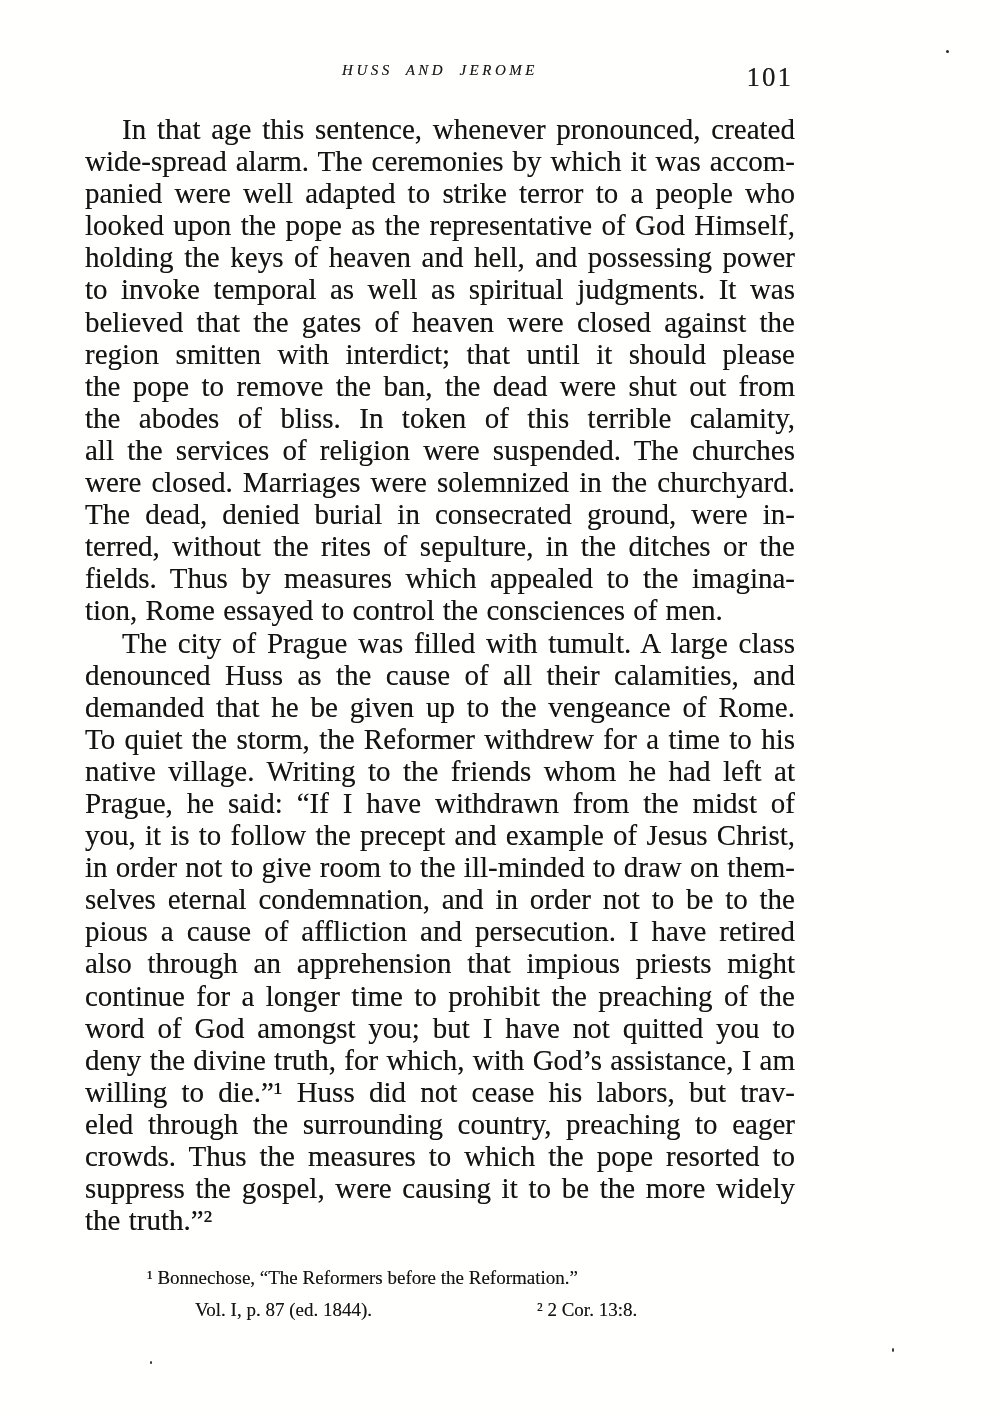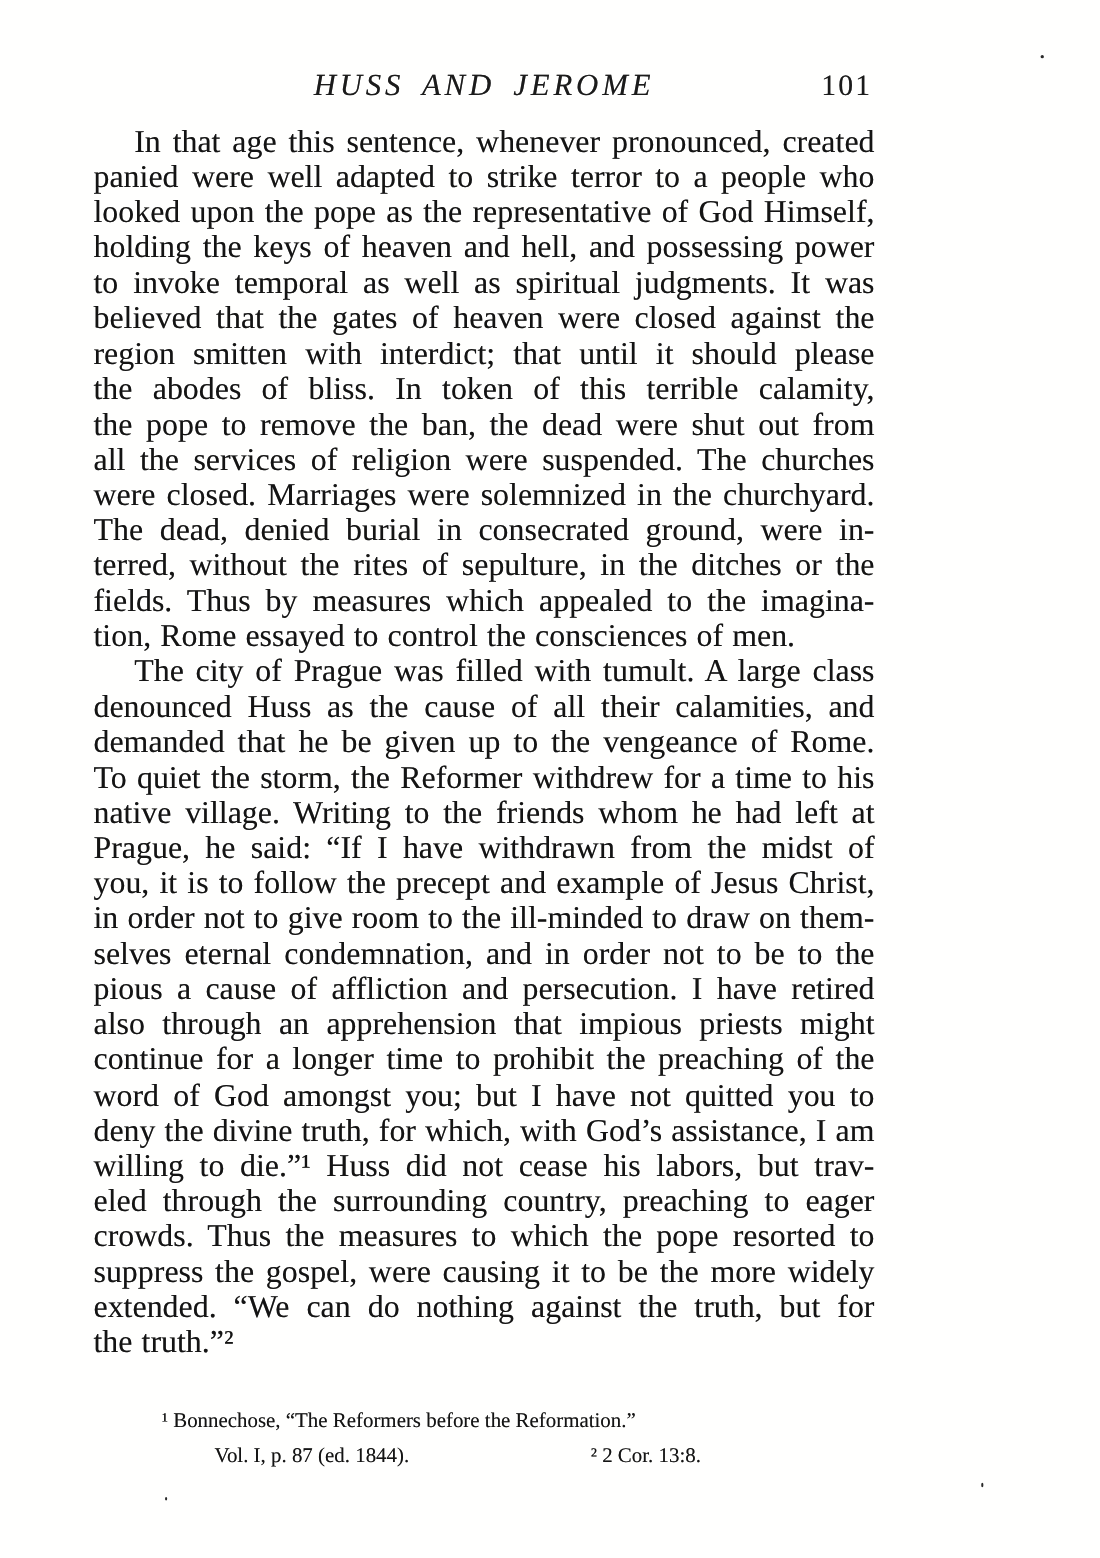--- a/index.html
+++ b/index.html
@@ -17,21 +17,21 @@
   }
   
   .running-head {
     position: absolute;
     left: 85px; top: 62px; width: 710px; height: 30px;
   }
   .head-title {
     position: absolute; left: 0; right: 0;
     text-align: center;
     font-style: italic;
-    font-size: 28px;
+    font-size: 15px;
     letter-spacing: 3.5px;
     word-spacing: 6px;
     color: #1b1b1b;
     text-shadow: 0 0 0.6px rgba(20,20,20,0.55);
   }
   .page-num {
     position: absolute; right: 2px; top: 0;
     font-size: 27px;
     letter-spacing: 2px;
     color: #1b1b1b;
@@ -57,21 +57,21 @@
   .line.first { text-indent: 37px; }
   .line.plast { text-align-last: left; }
   
   .footnotes {
     position: absolute;
     left: 85px; top: 1262px; width: 710px;
     font-size: 19px;
     line-height: 31.5px;
     text-shadow: 0 0 0.5px rgba(20,20,20,0.5);
   }
-  .fn1 { padding-left: 62px; margin-top: 14px; }
+  .fn1 { padding-left: 62px; }
   .fn2 { position: relative; padding-left: 110px; }
   .fn2-right { position: absolute; left: 452px; top: 0; }
   
   .speck {
     position: absolute;
     background: #2a2a2a;
     border-radius: 50%;
   }
 </style>
 </head>
@@ -79,28 +79,29 @@
 
 <div class="page">
 
   <div class="running-head">
     <div class="head-title">HUSS AND JEROME</div>
     <div class="page-num">101</div>
   </div>
 
   <div class="body-text">
     <div class="line first">In that age this sentence, whenever pronounced, created</div>
+    <div class="line">wide-spread alarm.  The ceremonies by which it was accom-</div>
     <div class="line">panied were well adapted to strike terror to a people who</div>
     <div class="line">looked upon the pope as the representative of God Himself,</div>
     <div class="line">holding the keys of heaven and hell, and possessing power</div>
     <div class="line">to invoke temporal as well as spiritual judgments.  It was</div>
     <div class="line">believed that the gates of heaven were closed against the</div>
     <div class="line">region smitten with interdict; that until it should please</div>
+    <div class="line">the pope to remove the ban, the dead were shut out from</div>
     <div class="line">the abodes of bliss.  In token of this terrible calamity,</div>
-    <div class="line">the pope to remove the ban, the dead were shut out from</div>
     <div class="line">all the services of religion were suspended.  The churches</div>
     <div class="line">were closed.  Marriages were solemnized in the churchyard.</div>
     <div class="line">The dead, denied burial in consecrated ground, were in-</div>
     <div class="line">terred, without the rites of sepulture, in the ditches or the</div>
     <div class="line">fields.  Thus by measures which appealed to the imagina-</div>
     <div class="line plast">tion, Rome essayed to control the consciences of men.</div>
 
     <div class="line first">The city of Prague was filled with tumult.  A large class</div>
     <div class="line">denounced Huss as the cause of all their calamities, and</div>
     <div class="line">demanded that he be given up to the vengeance of Rome.</div>
@@ -112,21 +113,20 @@
     <div class="line">selves eternal condemnation, and in order not to be to the</div>
     <div class="line">pious a cause of affliction and persecution.  I have retired</div>
     <div class="line">also through an apprehension that impious priests might</div>
     <div class="line">continue for a longer time to prohibit the preaching of the</div>
     <div class="line">word of God amongst you; but I have not quitted you to</div>
     <div class="line">deny the divine truth, for which, with God’s assistance, I am</div>
     <div class="line">willing to die.”¹  Huss did not cease his labors, but trav-</div>
     <div class="line">eled through the surrounding country, preaching to eager</div>
     <div class="line">crowds.  Thus the measures to which the pope resorted to</div>
     <div class="line">suppress the gospel, were causing it to be the more widely</div>
-    <div class="line">extended.  “We can do nothing against the truth, but for</div>
     <div class="line plast">the truth.”²</div>
   </div>
 
   <div class="footnotes">
     <div class="fn1">¹ Bonnechose, “The Reformers before the Reformation.”</div>
     <div class="fn2">
       <span>Vol. I, p. 87 (ed. 1844).</span>
       <span class="fn2-right">² 2 Cor. 13:8.</span>
     </div>
   </div>

